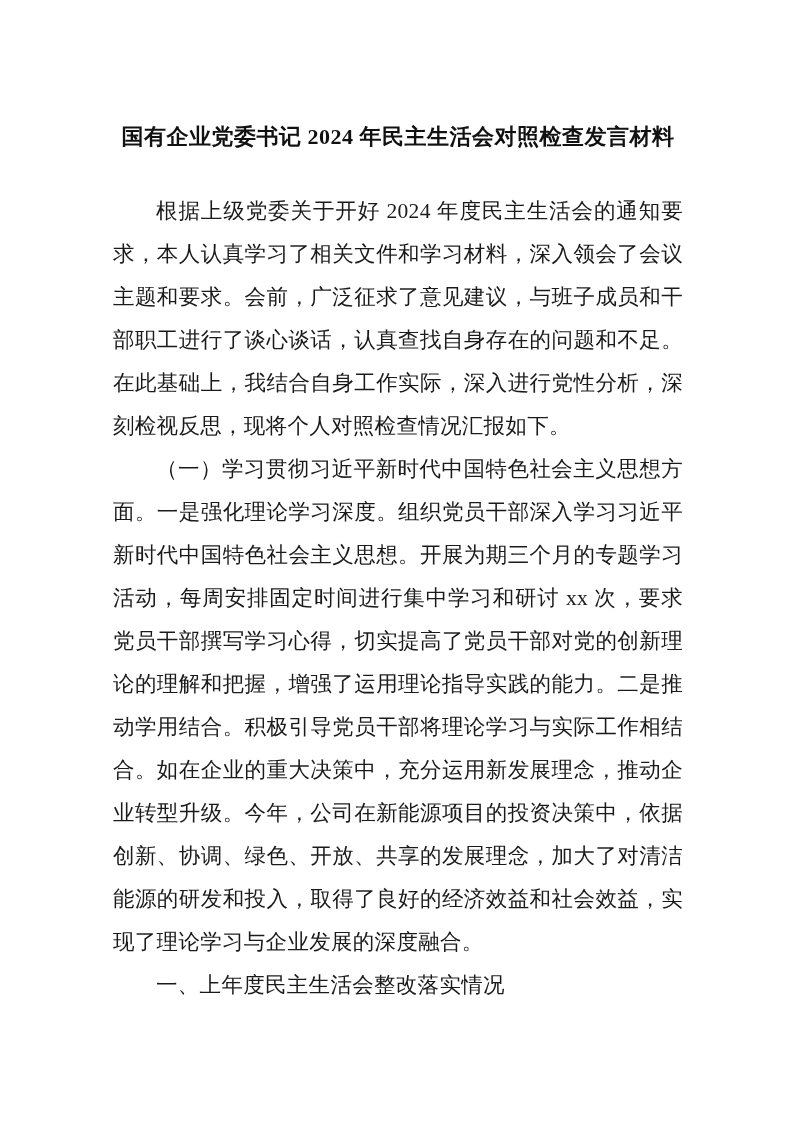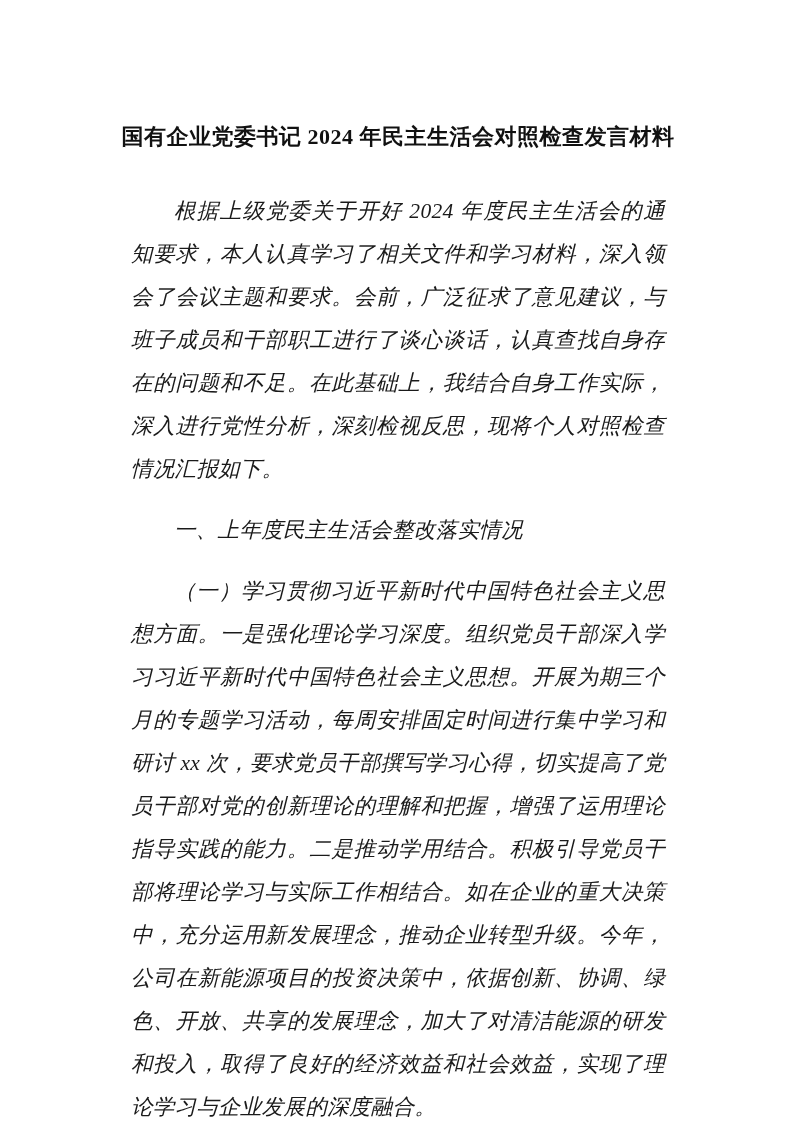--- a/index.html
+++ b/index.html
@@ -22,38 +22,37 @@
   .doc-title {
     margin: 0 0 38px 0;
     font-size: 22px;
     line-height: 30px;
     font-weight: bold;
     text-align: center;
     color: #111111;
     letter-spacing: 0.5px;
   }
   .doc-body p {
-    margin: 18px;
+    margin: 0;
     font-size: 21.5px;
     line-height: 43px;
     text-align: justify;
     text-justify: inter-ideograph;
     text-indent: 2em;
     letter-spacing: 0.3px;
     word-break: break-all;
-    font-style: italic;
   }
 </style>
 </head>
 <body>
 
 <div class="page">
   <h1 class="doc-title">国有企业党委书记 2024 年民主生活会对照检查发言材料</h1>
 
   <div class="doc-body">
     <p>根据上级党委关于开好 2024 年度民主生活会的通知要求，本人认真学习了相关文件和学习材料，深入领会了会议主题和要求。会前，广泛征求了意见建议，与班子成员和干部职工进行了谈心谈话，认真查找自身存在的问题和不足。在此基础上，我结合自身工作实际，深入进行党性分析，深刻检视反思，现将个人对照检查情况汇报如下。</p>
 
+    <p>（一）学习贯彻习近平新时代中国特色社会主义思想方面。一是强化理论学习深度。组织党员干部深入学习习近平新时代中国特色社会主义思想。开展为期三个月的专题学习活动，每周安排固定时间进行集中学习和研讨 xx 次，要求党员干部撰写学习心得，切实提高了党员干部对党的创新理论的理解和把握，增强了运用理论指导实践的能力。二是推动学用结合。积极引导党员干部将理论学习与实际工作相结合。如在企业的重大决策中，充分运用新发展理念，推动企业转型升级。今年，公司在新能源项目的投资决策中，依据创新、协调、绿色、开放、共享的发展理念，加大了对清洁能源的研发和投入，取得了良好的经济效益和社会效益，实现了理论学习与企业发展的深度融合。</p>
+
     <p>一、上年度民主生活会整改落实情况</p>
-
-    <p>（一）学习贯彻习近平新时代中国特色社会主义思想方面。一是强化理论学习深度。组织党员干部深入学习习近平新时代中国特色社会主义思想。开展为期三个月的专题学习活动，每周安排固定时间进行集中学习和研讨 xx 次，要求党员干部撰写学习心得，切实提高了党员干部对党的创新理论的理解和把握，增强了运用理论指导实践的能力。二是推动学用结合。积极引导党员干部将理论学习与实际工作相结合。如在企业的重大决策中，充分运用新发展理念，推动企业转型升级。今年，公司在新能源项目的投资决策中，依据创新、协调、绿色、开放、共享的发展理念，加大了对清洁能源的研发和投入，取得了良好的经济效益和社会效益，实现了理论学习与企业发展的深度融合。</p>
 
   </div>
 </div>
 
 </body></html>

